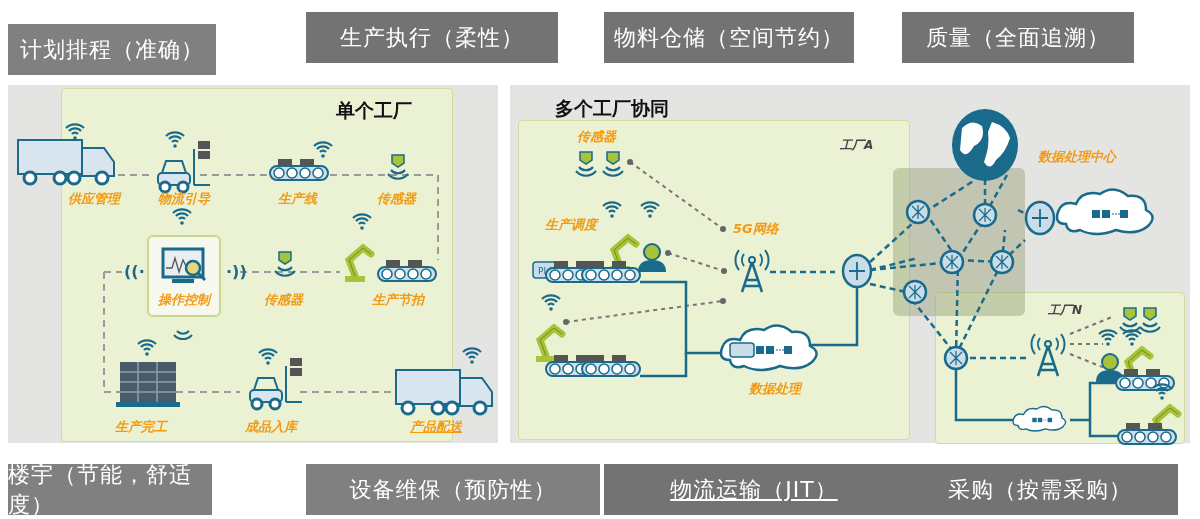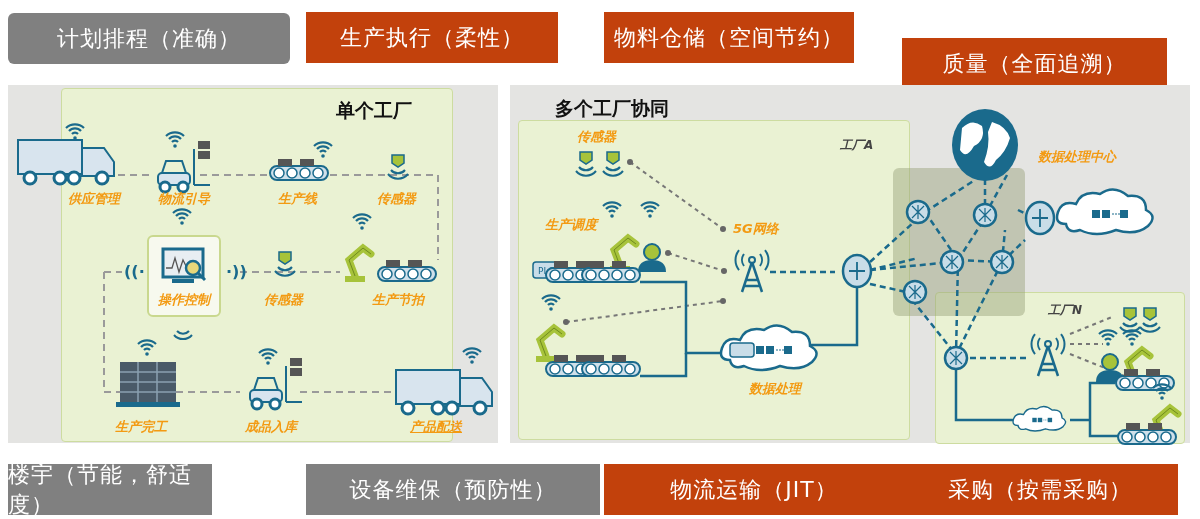--- a/index.html
+++ b/index.html
@@ -1,37 +1,37 @@
 <!DOCTYPE html>
 <html><head>
 <meta charset="utf-8">
 <style>
   html,body{margin:0;padding:0;background:#fff;}
   body{width:1200px;height:519px;position:relative;overflow:hidden;font-family:"DejaVu Sans","Liberation Sans",sans-serif;}
   .tag{position:absolute;height:51px;display:flex;align-items:center;justify-content:center;color:#fff;font-size:22px;letter-spacing:1px;cursor:pointer;}
   .tag.gray{background:#808080;}
-  .tag.teal{background:#c2410c;}
+  .tag.teal{background:#737373;}
   .panel{position:absolute;background:#e4e4e2;}
   .zone{position:absolute;background:#eaf2d3;border:1px solid #cddca0;border-radius:4px;}
   .lbl{position:absolute;color:#f39a12;font-style:italic;font-weight:bold;font-size:13px;white-space:nowrap;}
   .title{position:absolute;color:#111;font-weight:bold;font-size:19px;white-space:nowrap;}
   .ftitle{position:absolute;color:#444;font-style:italic;font-weight:bold;font-size:12px;}
   svg.layer{position:absolute;left:0;top:0;}
 </style>
 </head>
 <body>
 
-<div class="tag gray" style="left:8px;top:13px;width:282px;border-radius:6px;">计划排程（准确）</div>
+<div class="tag gray" style="left:8px;top:24px;width:208px;">计划排程（准确）</div>
 <div class="tag teal" style="left:306px;top:12px;width:252px;">生产执行（柔性）</div>
 <div class="tag teal" style="left:604px;top:12px;width:250px;">物料仓储（空间节约）</div>
-<div class="tag teal" style="left:902px;top:12px;width:265px;margin-top:26px;">质量（全面追溯）</div>
+<div class="tag teal" style="left:902px;top:12px;width:232px;">质量（全面追溯）</div>
 
 <div class="tag gray" style="left:8px;top:464px;width:204px;">楼宇（节能，舒适度）</div>
 <div class="tag gray" style="left:306px;top:464px;width:294px;">设备维保（预防性）</div>
-<div class="tag teal" style="left:604px;top:464px;width:300px;">物流运输（JIT）</div>
+<div class="tag teal" style="left:604px;top:464px;width:300px;text-decoration:underline;">物流运输（JIT）</div>
 <div class="tag teal" style="left:902px;top:464px;width:276px;">采购（按需采购）</div>
 
 <div class="panel" style="left:8px;top:85px;width:490px;height:358px;"></div>
 <div class="zone" style="left:61px;top:88px;width:390px;height:352px;"></div>
 <div class="title" style="left:336px;top:98px;">单个工厂</div>
 
 <div class="panel" style="left:510px;top:85px;width:680px;height:358px;"></div>
 <div class="zone" style="left:518px;top:120px;width:390px;height:318px;"></div>
 <div class="zone" style="left:935px;top:292px;width:248px;height:150px;"></div>
 <div style="position:absolute;left:893px;top:168px;width:132px;height:148px;background:rgba(150,160,120,0.45);border-radius:6px;"></div>

